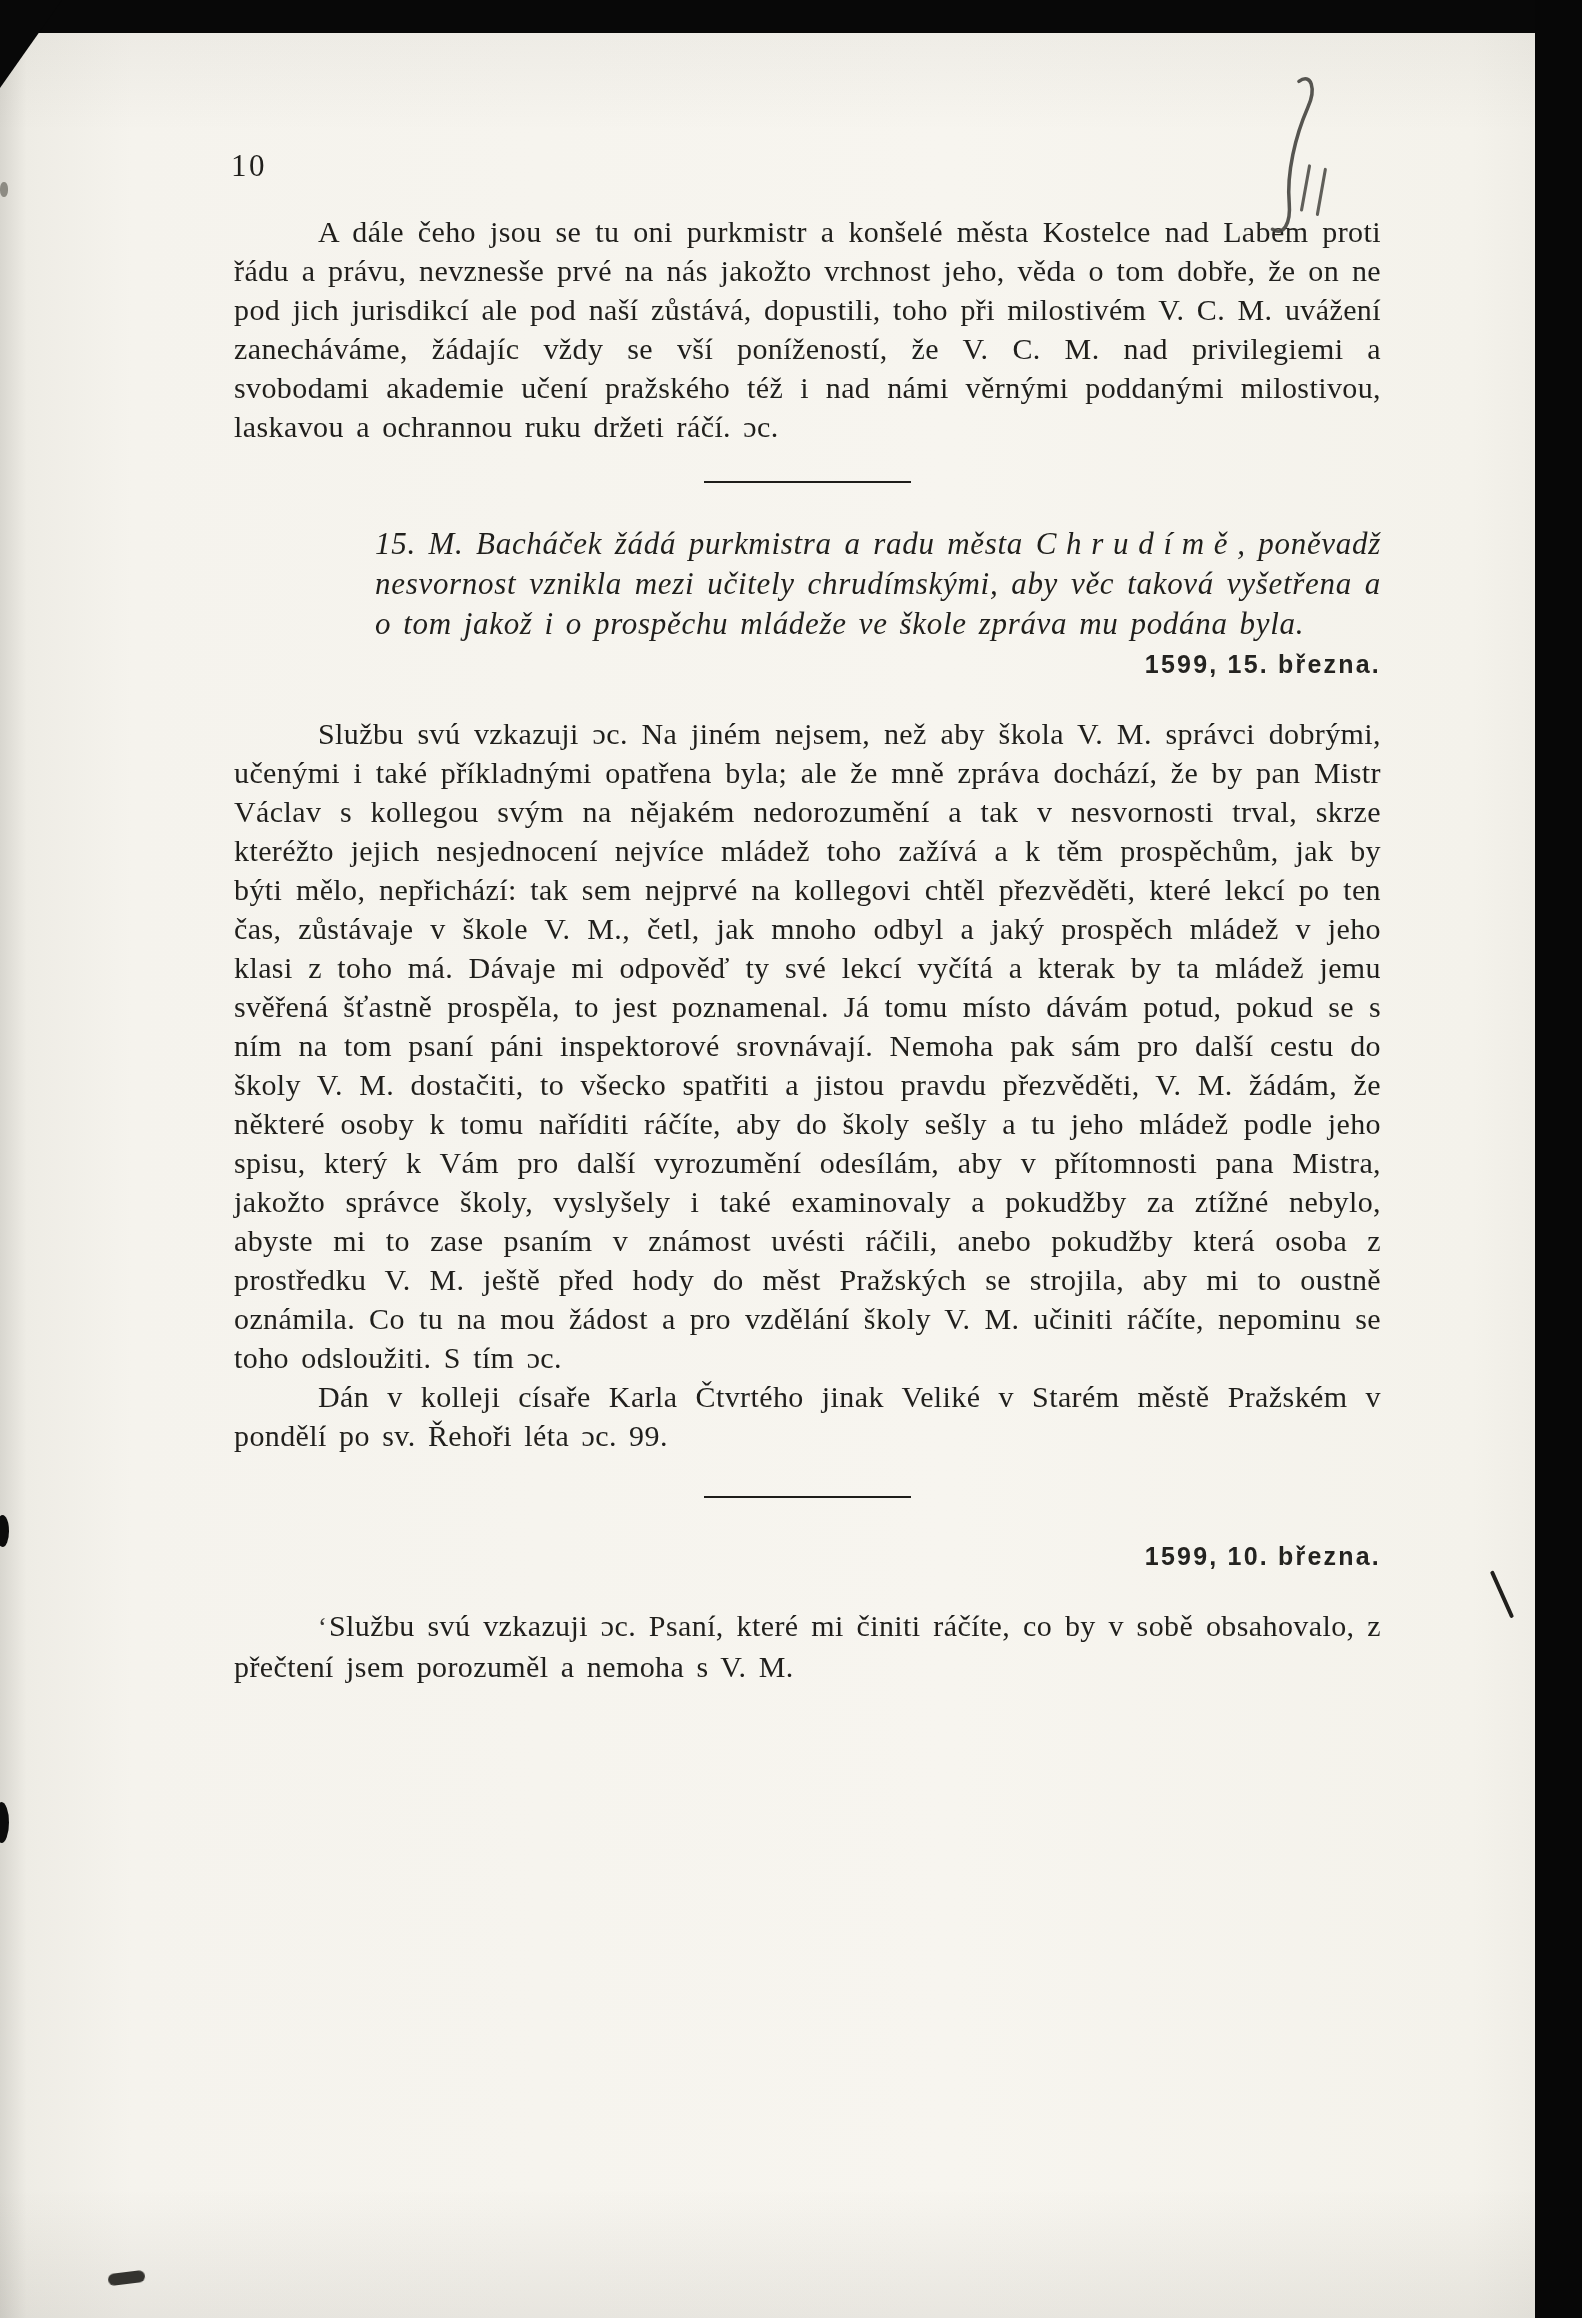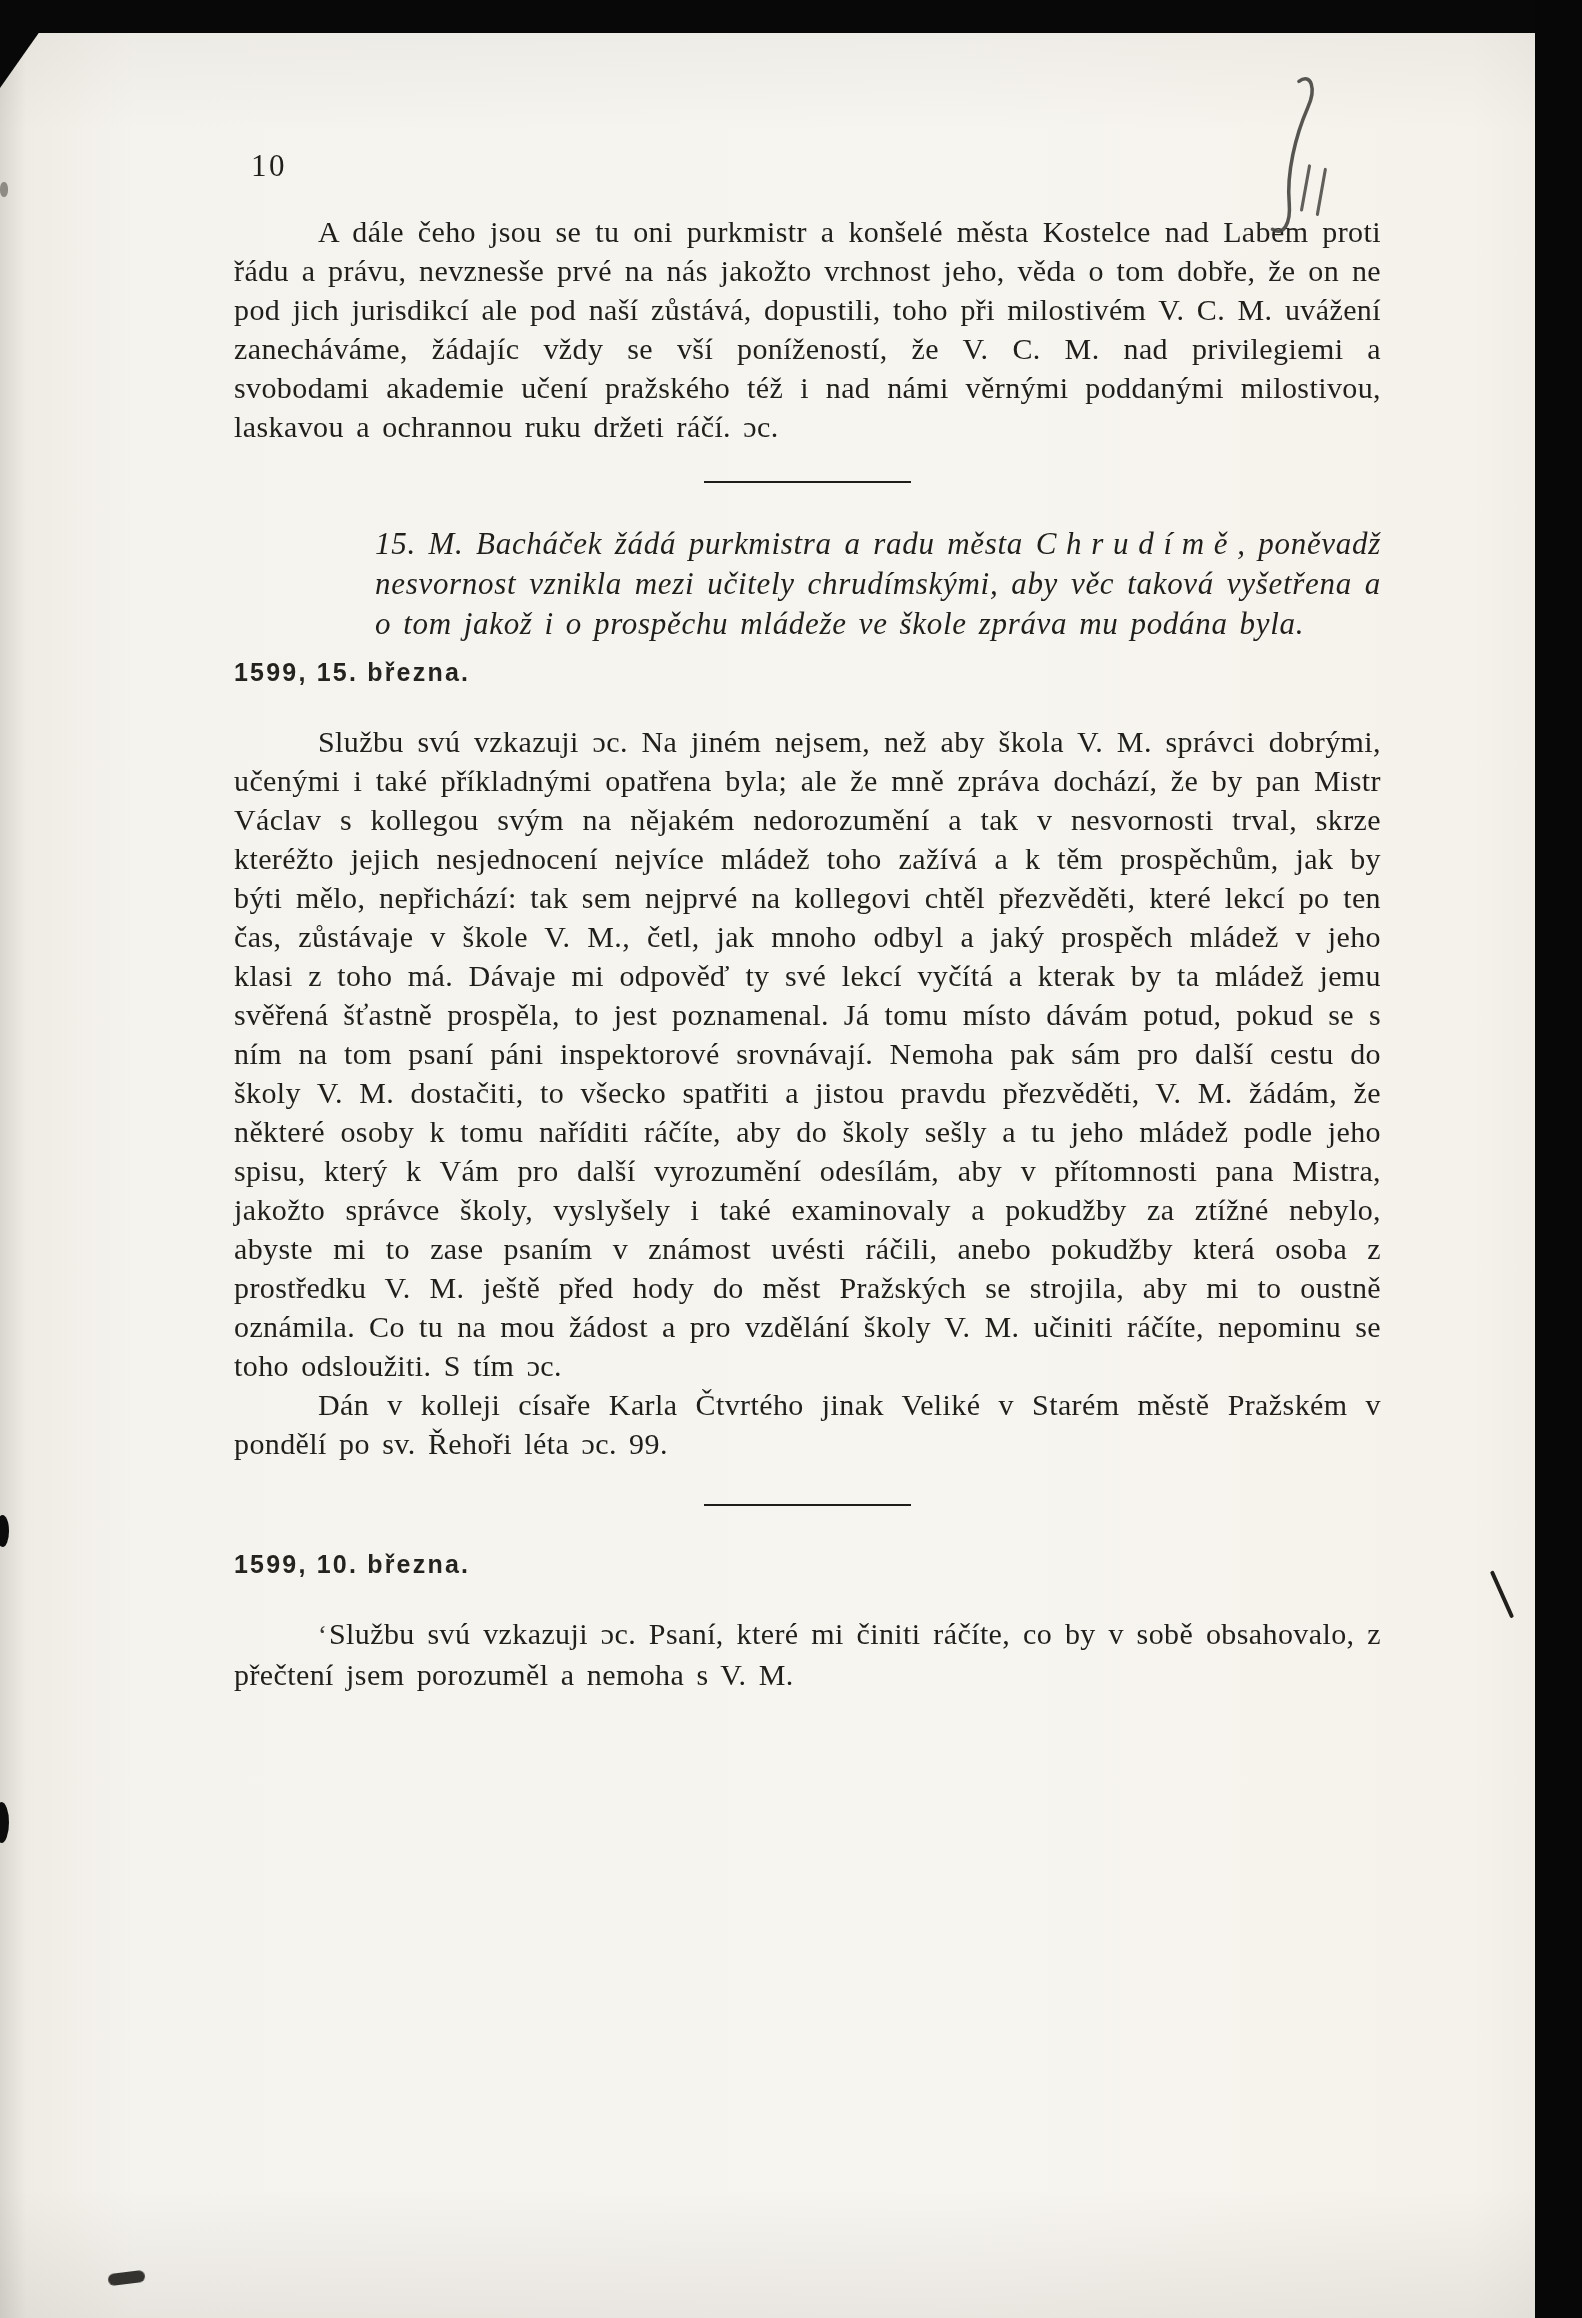--- a/index.html
+++ b/index.html
@@ -15,21 +15,20 @@
     font-family: "Liberation Serif", "DejaVu Serif", serif;
     color: #201f1c;
   }
 
   .page-number {
     position: absolute;
     left: 231px;
     top: 148px;
     font-size: 31px;
     letter-spacing: 2.6px;
-    margin-left: 20px;
   }
 
   .text-column {
     position: absolute;
     left: 234px;
     top: 212px;
     width: 1147px;
   }
 
   .par {
@@ -48,26 +47,26 @@
     font-size: 31px;
     line-height: 40px;
     text-align: justify;
     letter-spacing: 0.7px;
     word-spacing: 3.5px;
   }
 
   .sperr { letter-spacing: 9.7px; }
 
   .date {
-    margin: 14px 0 35px;
+    margin: 6px 0 35px;
     font-family: "Liberation Sans", "DejaVu Sans", sans-serif;
     font-weight: 700;
     font-size: 25px;
     letter-spacing: 2.2px;
-    text-align: left;
+    text-align: right;
     color: #242320;
   }
 
   .divider {
     border: none;
     border-top: 2.6px solid #1e1d1a;
     width: 207px;
     margin: 35px auto 41px;
   }
   .divider.second { margin: 41px auto 44px; }

